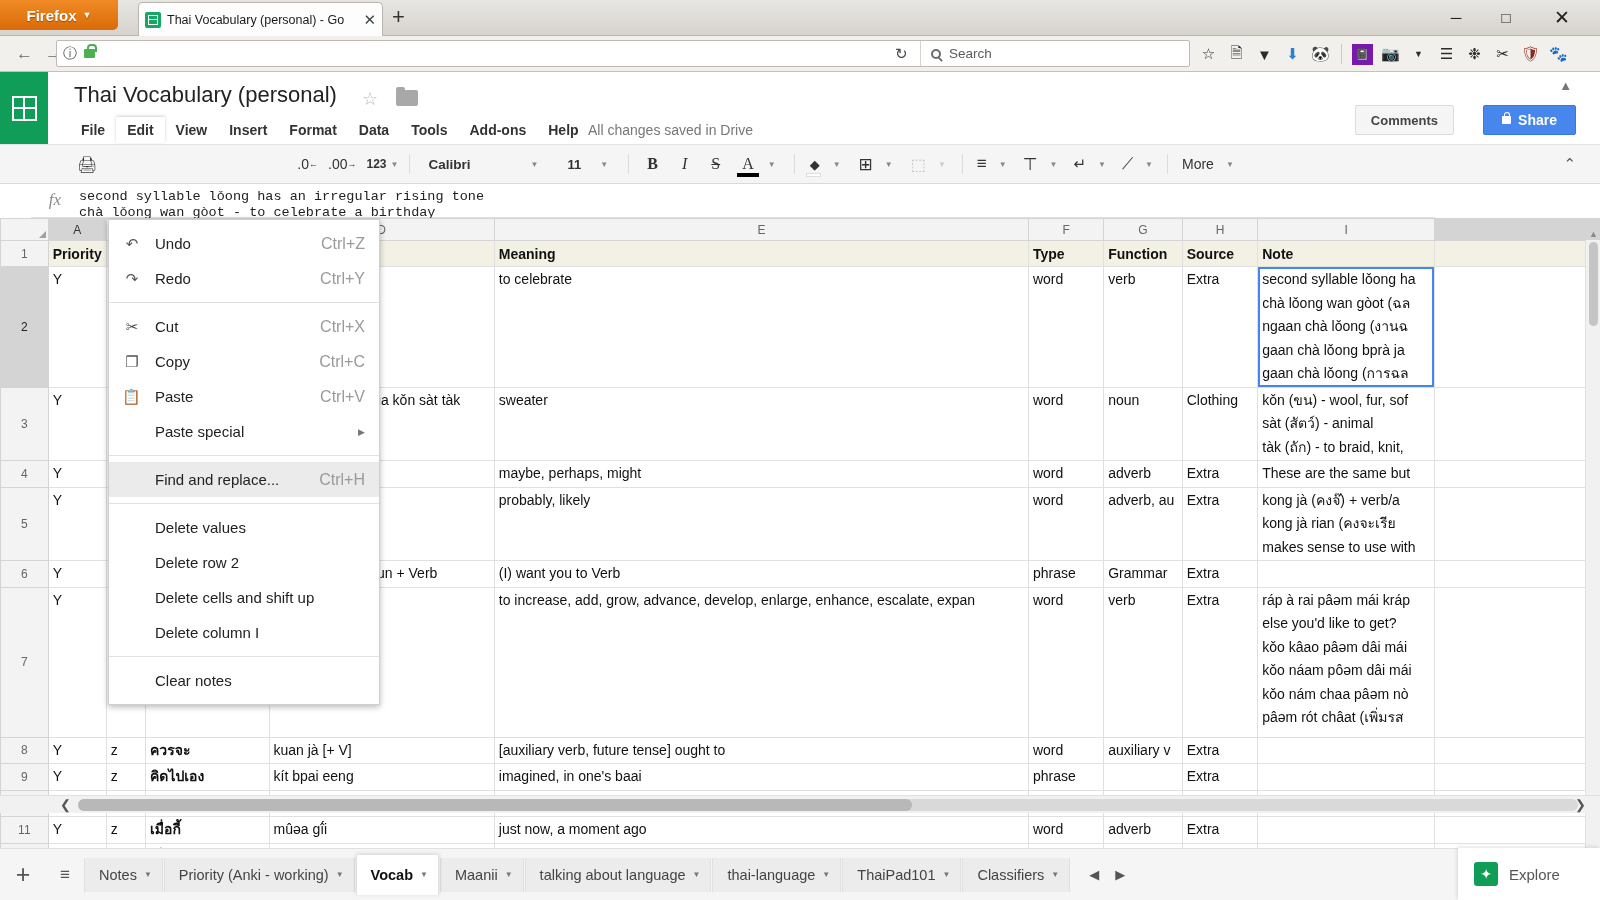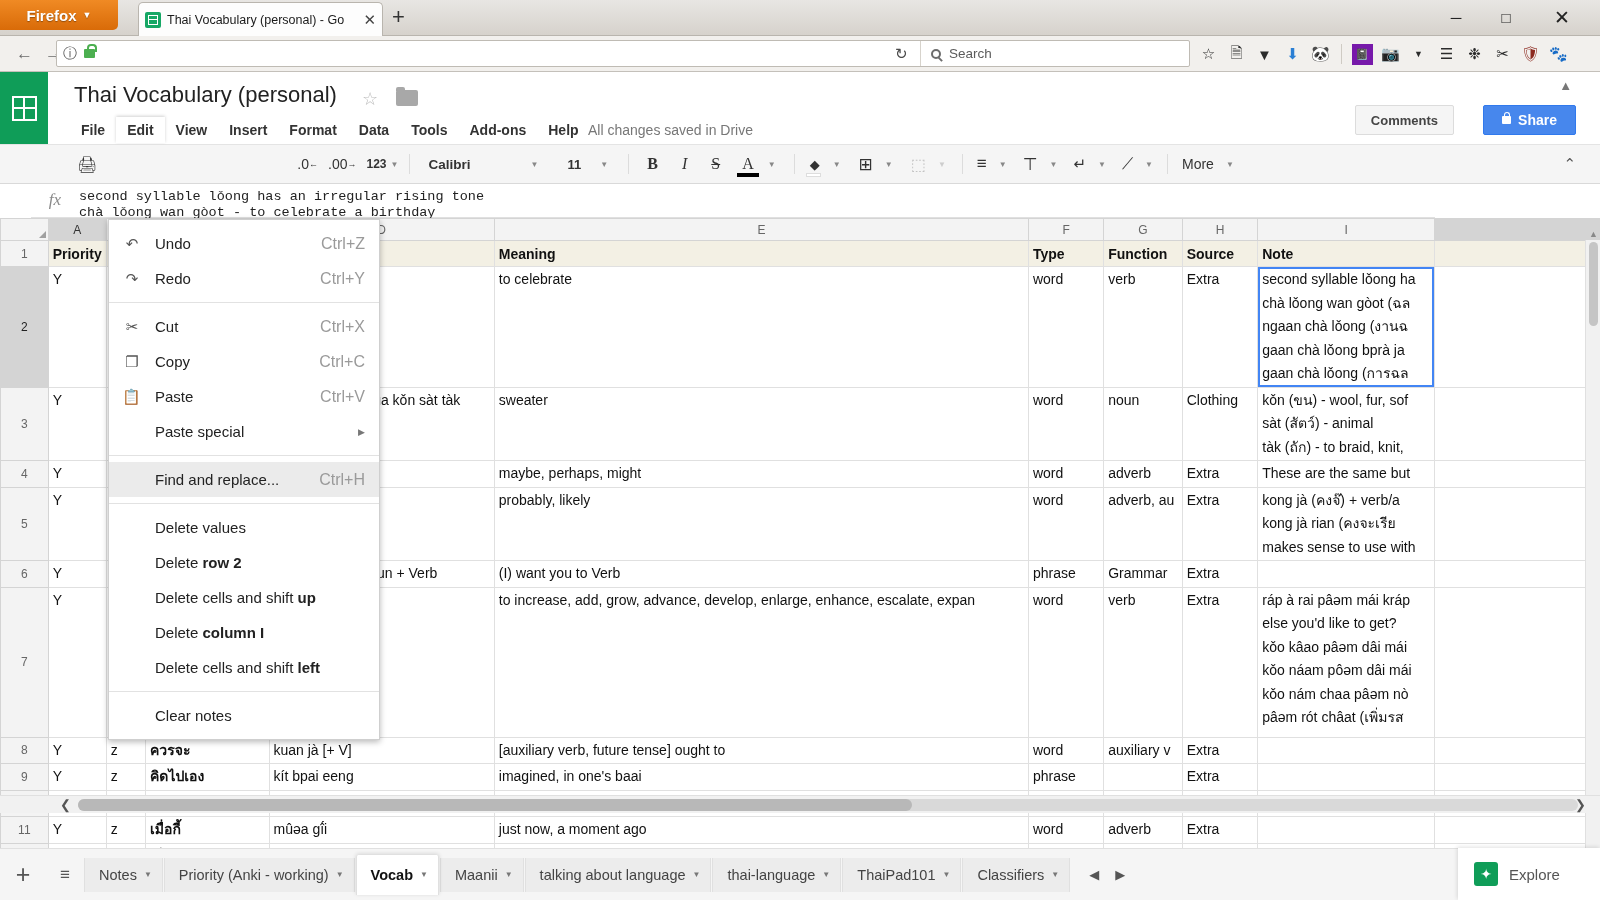--- a/index.html
+++ b/index.html
@@ -300,21 +300,21 @@
     box-shadow: 0 2px 6px rgba(0,0,0,.28);
     padding: 6px 0; z-index: 50;
   }
   .mi {
     display: flex; align-items: center; height: 35px;
     padding: 0 14px 0 0; font-size: 15px; color: #222;
   }
   .mi.highlight { background: #ebebeb; }
   .mi .ico { width: 46px; text-align: center; font-size: 15px; color: #555; }
   .mi .lbl { flex: 1; }
-  .mi .lbl b { font-weight: bold; text-align: right; }
+  .mi .lbl b { font-weight: normal; text-align: right; }
   .mi .acc { font-size: 16px; color: #9a9a9a; }
   .mi .submenu-arrow { font-size: 9px; color: #777; }
   .mi-sep { height: 1px; background: #e2e2e2; margin: 6px 0; }
 </style>
 </head>
 <body>
 
 <div id="browser-titlebar">
   <div id="firefox-btn">
     <span>Firefox</span>
@@ -776,24 +776,20 @@
         <span class="lbl">Delete <b>row 2</b></span>
       </div>
       <div class="mi">
         <span class="ico"></span>
         <span class="lbl">Delete cells and shift <b>up</b></span>
       </div>
       <div class="mi">
         <span class="ico"></span>
         <span class="lbl">Delete <b>column I</b></span>
       </div>
-      <div class="mi">
-        <span class="ico"></span>
-        <span class="lbl">Delete cells and shift <b>left</b></span>
-      </div>
       <div class="mi-sep"></div>
       <div class="mi">
         <span class="ico"></span>
         <span class="lbl">Clear notes</span>
       </div>
     </div>
 
 </div>
 
 </body></html>

